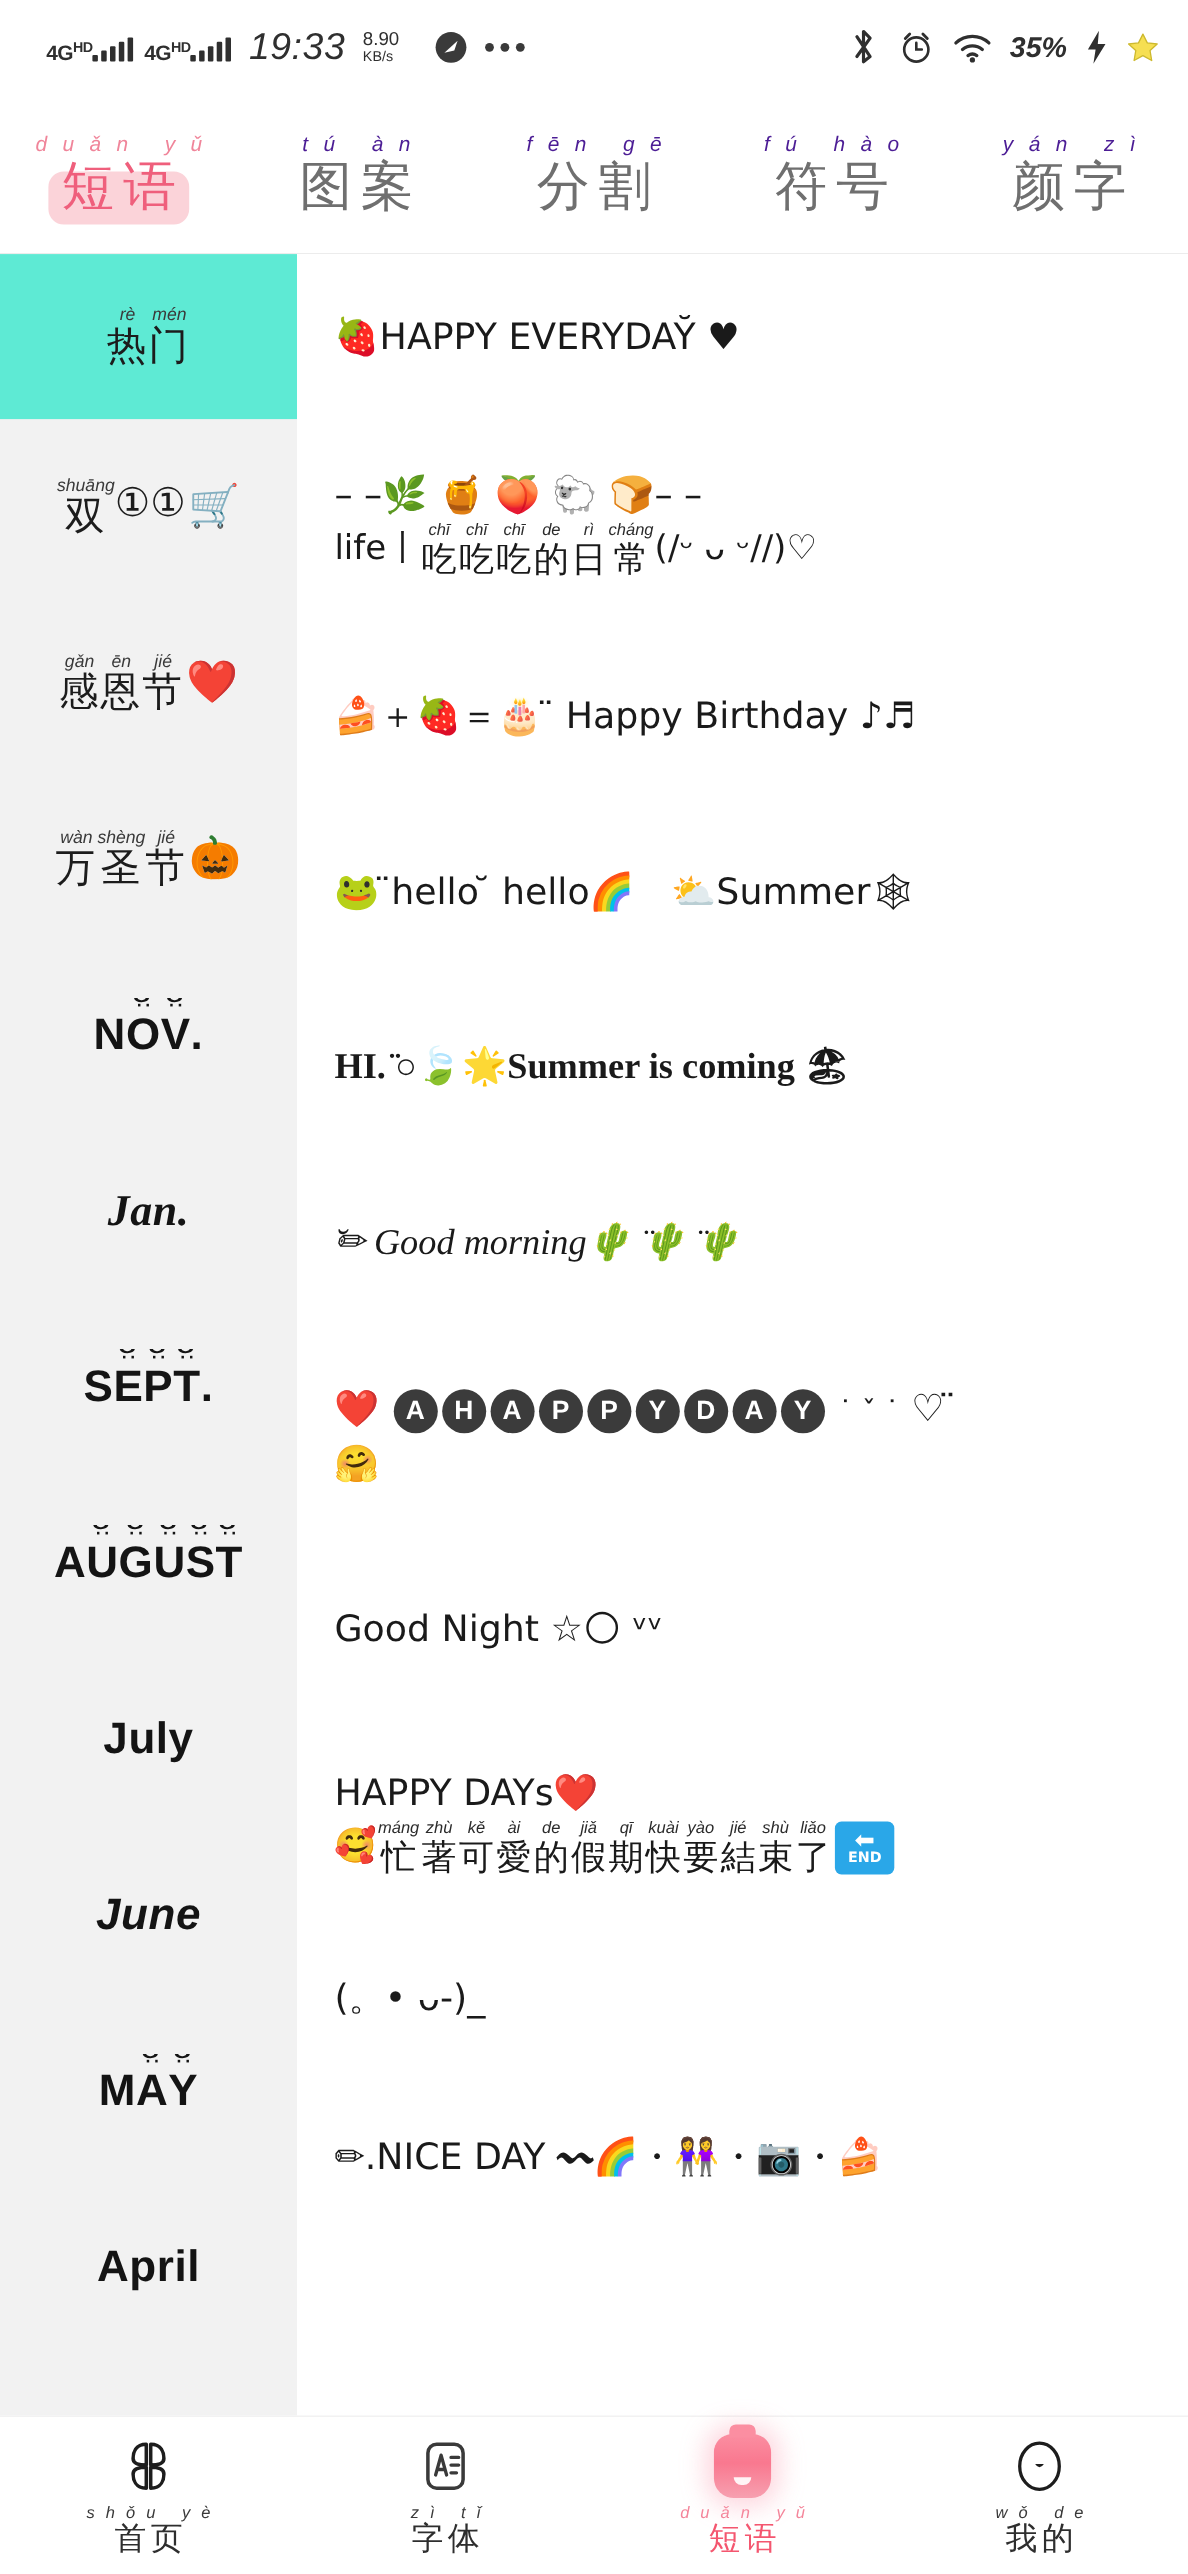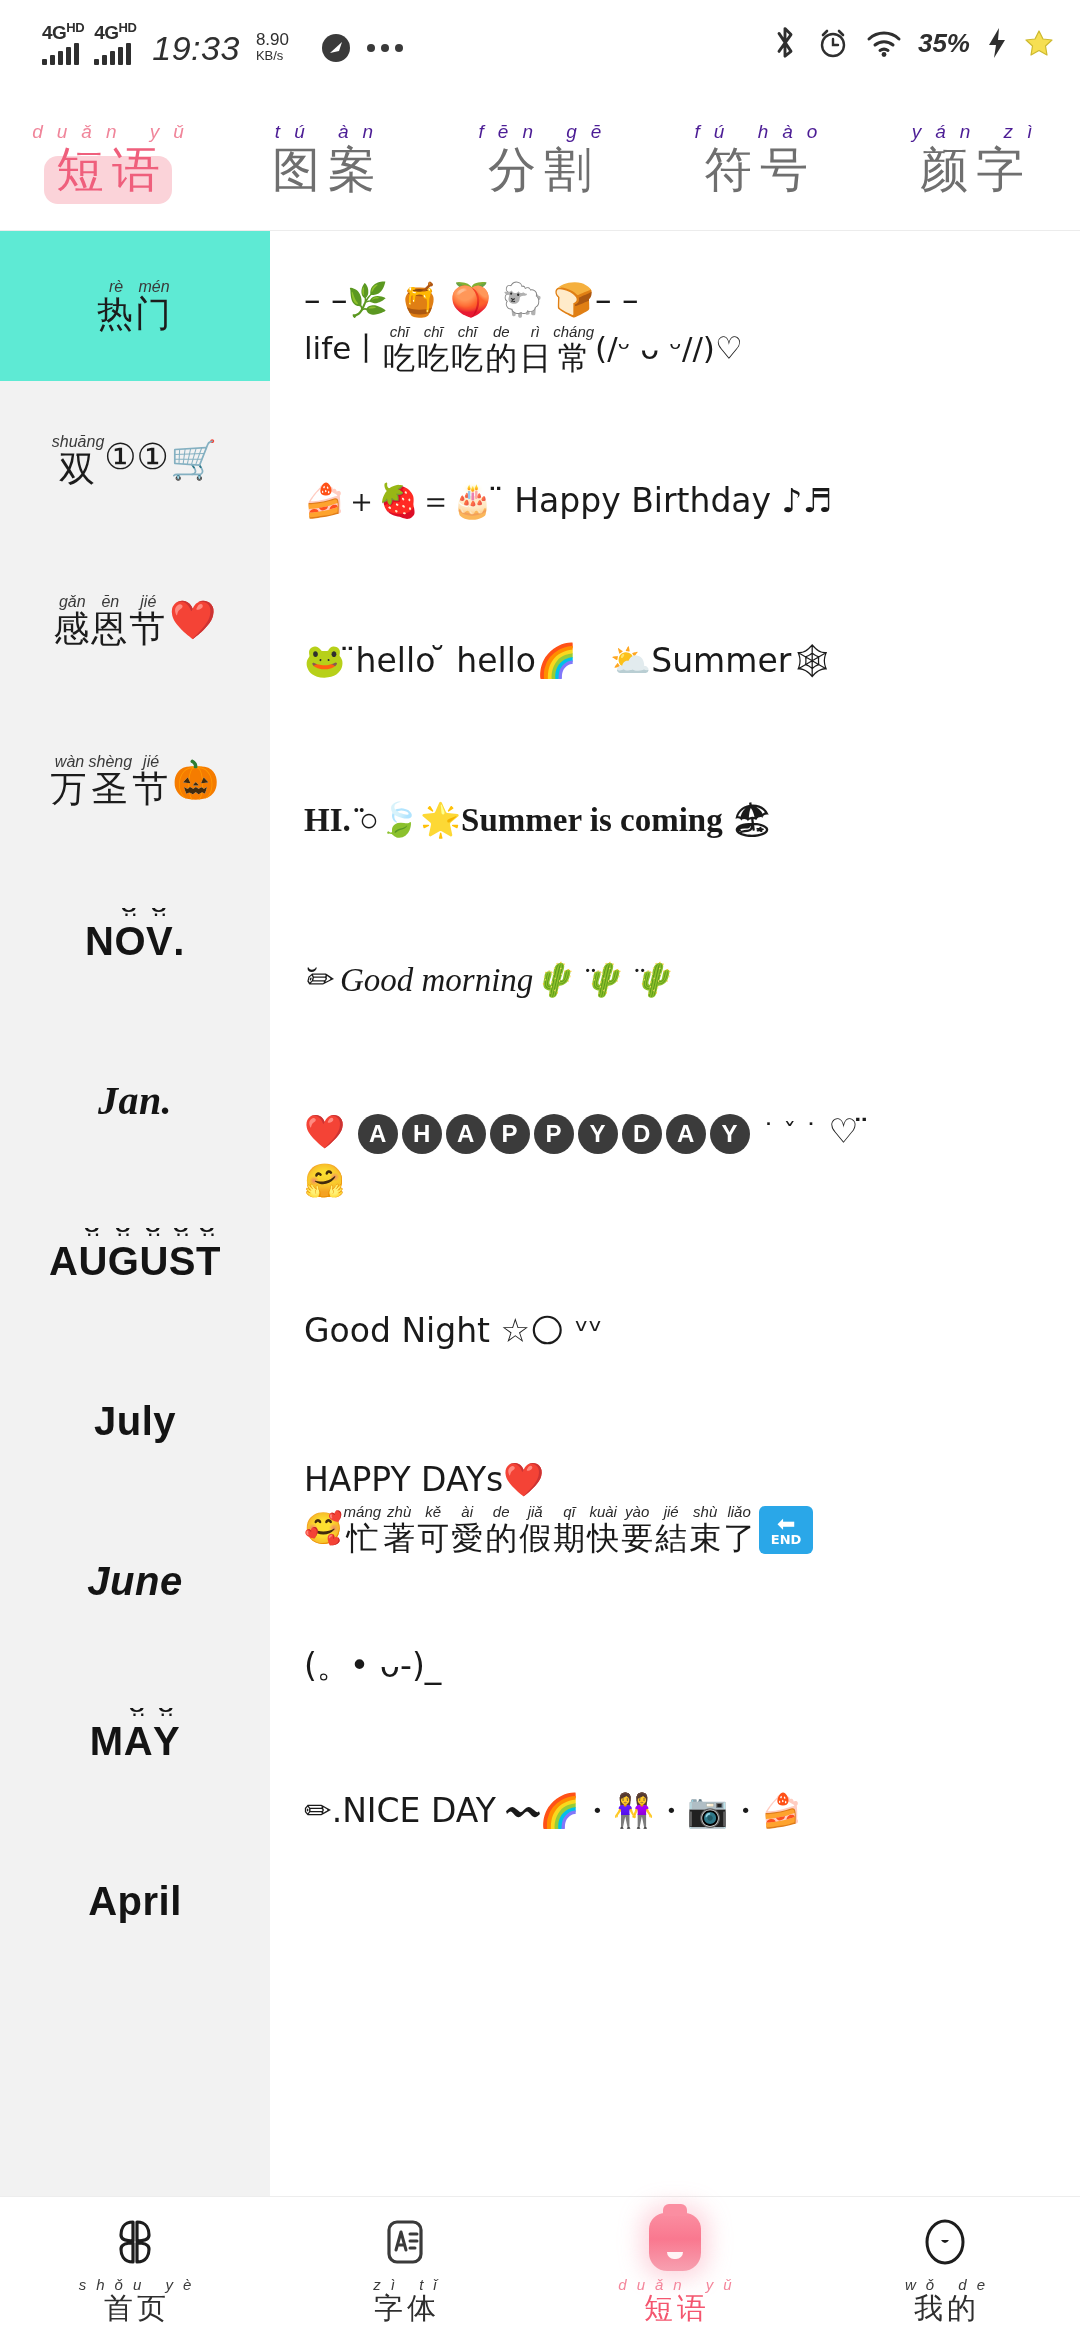--- a/index.html
+++ b/index.html
@@ -12,21 +12,21 @@
 
   
   #status-bar {
     height: 86px; width: 100%;
     display: flex; align-items: center;
     padding: 0 26px 0 42px;
     background: #ffffff;
     color: #333;
   }
   .sb-left { display: flex; align-items: flex-end; gap: 10px; }
-  .sig-group { display: flex; flex-direction: column; align-items: flex-start; justify-content: space-between; }
+  .sig-group { display: flex; flex-direction: row; align-items: flex-start; justify-content: space-between; }
   .sig-label {
     font-size: 19px; font-weight: 700; letter-spacing: -0.5px;
     line-height: 1; color: #2f2f2f; margin-bottom: 2px;
   }
   .sig-label sup { font-size: 13px; vertical-align: super; }
   .bars { display: flex; align-items: flex-end; gap: 3px; height: 20px; }
   .bars i { display: block; width: 5px; background: #2f2f2f; border-radius: 1px; }
   .bars i:nth-child(1) { height: 6px; }
   .bars i:nth-child(2) { height: 10px; }
   .bars i:nth-child(3) { height: 14px; }
@@ -392,20 +392,23 @@
     </div>
 
     <div class="side-item">
       <div class="si-latin">N<span class="smi">O</span><span class="smi">V</span>.</div>
     </div>
 
     <div class="side-item">
       <div class="si-latin serif-ital">Jan.</div>
     </div>
 
+    <div class="side-item">
+      <div class="si-latin">S<span class="smi">E</span><span class="smi">P</span><span class="smi">T</span>.</div>
+    </div>
 
     <div class="side-item">
       <div class="si-latin">A<span class="smi">U</span><span class="smi">G</span><span class="smi">U</span><span class="smi">S</span><span class="smi">T</span></div>
     </div>
 
     <div class="side-item">
       <div class="si-latin outline">July</div>
     </div>
 
     <div class="side-item">
@@ -416,20 +419,23 @@
       <div class="si-latin">M<span class="smi">A</span><span class="smi">Y</span></div>
     </div>
 
     <div class="side-item">
       <div class="si-latin outline">April</div>
     </div>
   </div>
 
   <div id="phrase-list">
 
+    <div class="phrase-row" style="min-height:150px;">
+      <div class="ph-line">🍓HAPPY EVERYDAY̆ ♥</div>
+    </div>
 
     <div class="phrase-row" style="min-height:190px;">
       <div class="ph-line">– –🌿 🍯 🍑 🐑 🍞– –</div>
       <div class="ph-line sub">
         <span>life丨</span><span class="ruby-run">
             <span class="rb">
               <span class="py">chī</span>
               <span class="ch">吃</span>
             </span>
             <span class="rb">

